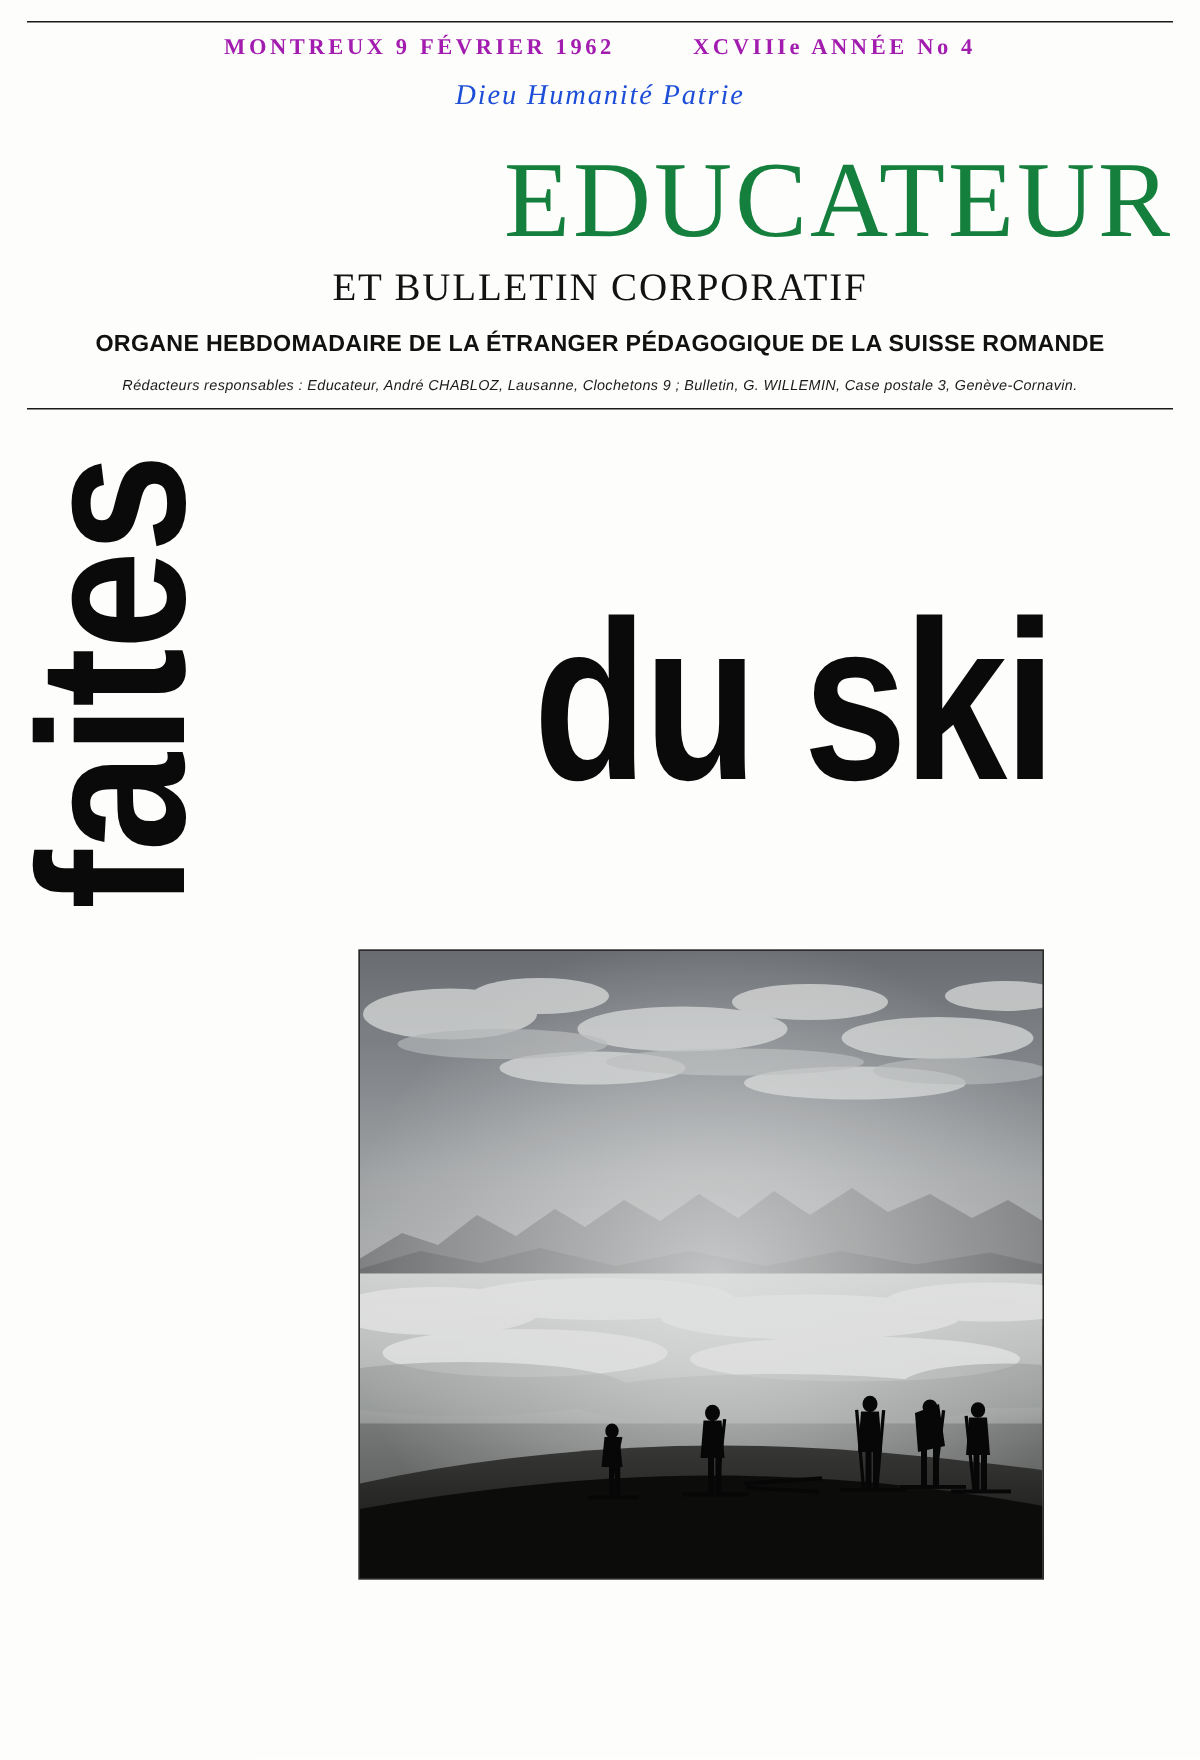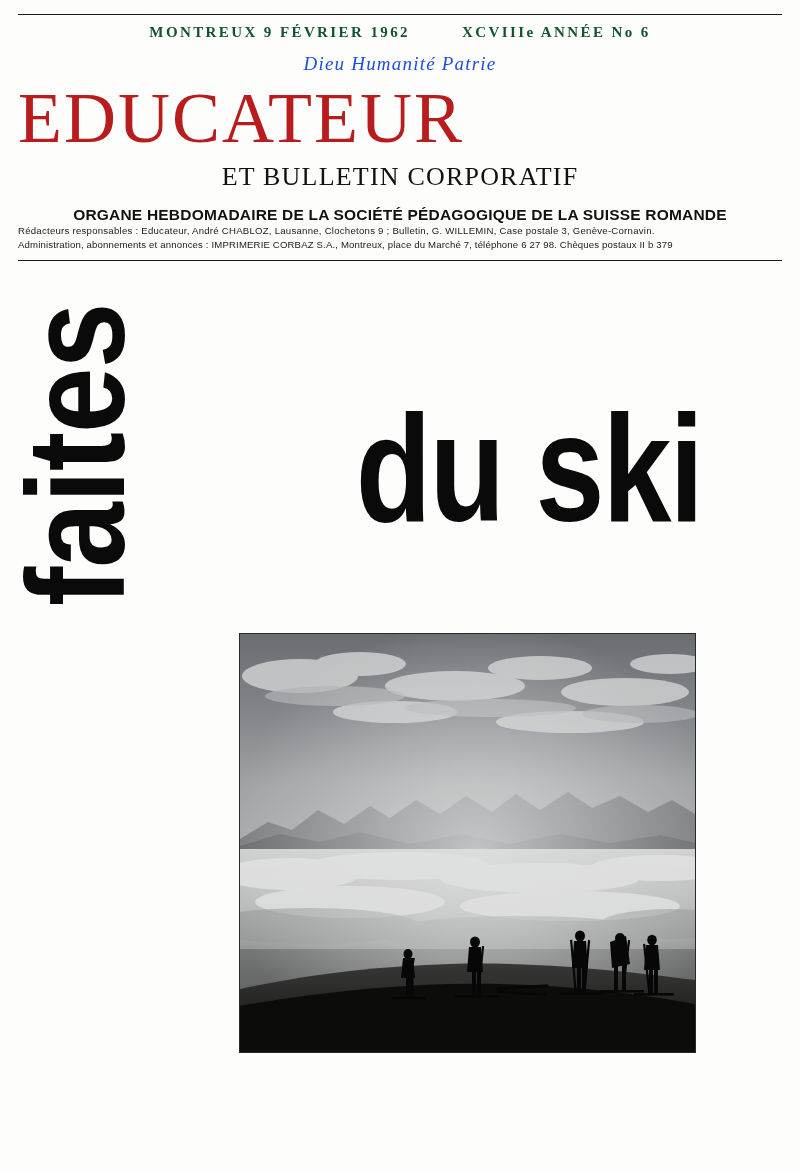--- a/index.html
+++ b/index.html
@@ -39,42 +39,42 @@
 
   .issue-line {
     display: flex;
     justify-content: center;
     align-items: baseline;
     gap: 52px;
     font-family: "Liberation Serif", serif;
     font-size: 15px;
     font-weight: bold;
     letter-spacing: 2.4px;
-    color: #14532d;
+    color: #a21caf;
     white-space: nowrap;
   }
 
   .motto {
     text-align: center;
     font-family: "Liberation Serif", serif;
     font-style: italic;
     font-size: 19px;
     letter-spacing: 1.2px;
     margin-top: 12px;
     color: #1d4ed8;
   }
 
   .title {
-    text-align: left;
+    text-align: right;
     font-family: "Liberation Serif", serif;
     font-size: 72px;
     line-height: 0.98;
     letter-spacing: 2px;
-    margin-top: 8px;
-    color: #b91c1c;
+    margin-top: 23px;
+    color: #15803d;
   }
 
   .subtitle {
     text-align: center;
     font-family: "Liberation Serif", serif;
     font-size: 26px;
     letter-spacing: 1.2px;
     margin-top: 8px;
     color: #121212;
   }
@@ -83,27 +83,28 @@
     text-align: center;
     font-family: "Liberation Sans", sans-serif;
     font-size: 15.5px;
     font-weight: bold;
     letter-spacing: 0.2px;
     margin-top: 14px;
     color: #111111;
   }
 
   .imprint {
-    margin-top: 0;
-    text-align: left;
+    margin-top: 12px;
+    text-align: center;
     font-family: "Liberation Sans", sans-serif;
     font-size: 9.6px;
     line-height: 1.55;
     letter-spacing: 0.15px;
     color: #1a1a1a;
+    font-style: italic;
   }
   .imprint .line1 { letter-spacing: 0.25px; }
   .imprint .line3 { font-weight: bold; font-size: 9.4px; letter-spacing: 0.1px; }
 
   .rule-bottom { margin-top: 7px; }
 
   
   .cover {
     position: absolute;
     left: 0;
@@ -159,34 +160,33 @@
 <body>
 
 <div class="page">
 
   <div class="masthead">
 
     <hr class="rule rule-top">
 
     <div class="issue-line">
       <span>MONTREUX 9 FÉVRIER 1962</span>
-      <span>XCVIIIe ANNÉE No 6</span>
+      <span>XCVIIIe ANNÉE No 4</span>
     </div>
 
     <div class="motto">Dieu  Humanité  Patrie</div>
 
     <div class="title">EDUCATEUR</div>
 
     <div class="subtitle">ET BULLETIN CORPORATIF</div>
 
-    <div class="organ">ORGANE HEBDOMADAIRE DE LA SOCIÉTÉ PÉDAGOGIQUE DE LA SUISSE ROMANDE</div>
+    <div class="organ">ORGANE HEBDOMADAIRE DE LA ÉTRANGER PÉDAGOGIQUE DE LA SUISSE ROMANDE</div>
 
     <div class="imprint">
       <div class="line1">Rédacteurs responsables : Educateur, André CHABLOZ, Lausanne, Clochetons 9 ; Bulletin, G. WILLEMIN, Case postale 3, Genève-Cornavin.</div>
-      <div class="line2">Administration, abonnements et annonces : IMPRIMERIE CORBAZ S.A., Montreux, place du Marché 7, téléphone 6 27 98. Chèques postaux II b 379</div>
     </div>
 
     <hr class="rule rule-bottom">
   </div>
 
   <div class="cover">
 
     <div class="word-duski">du ski</div>
     <div class="word-faites">faites</div>
 

